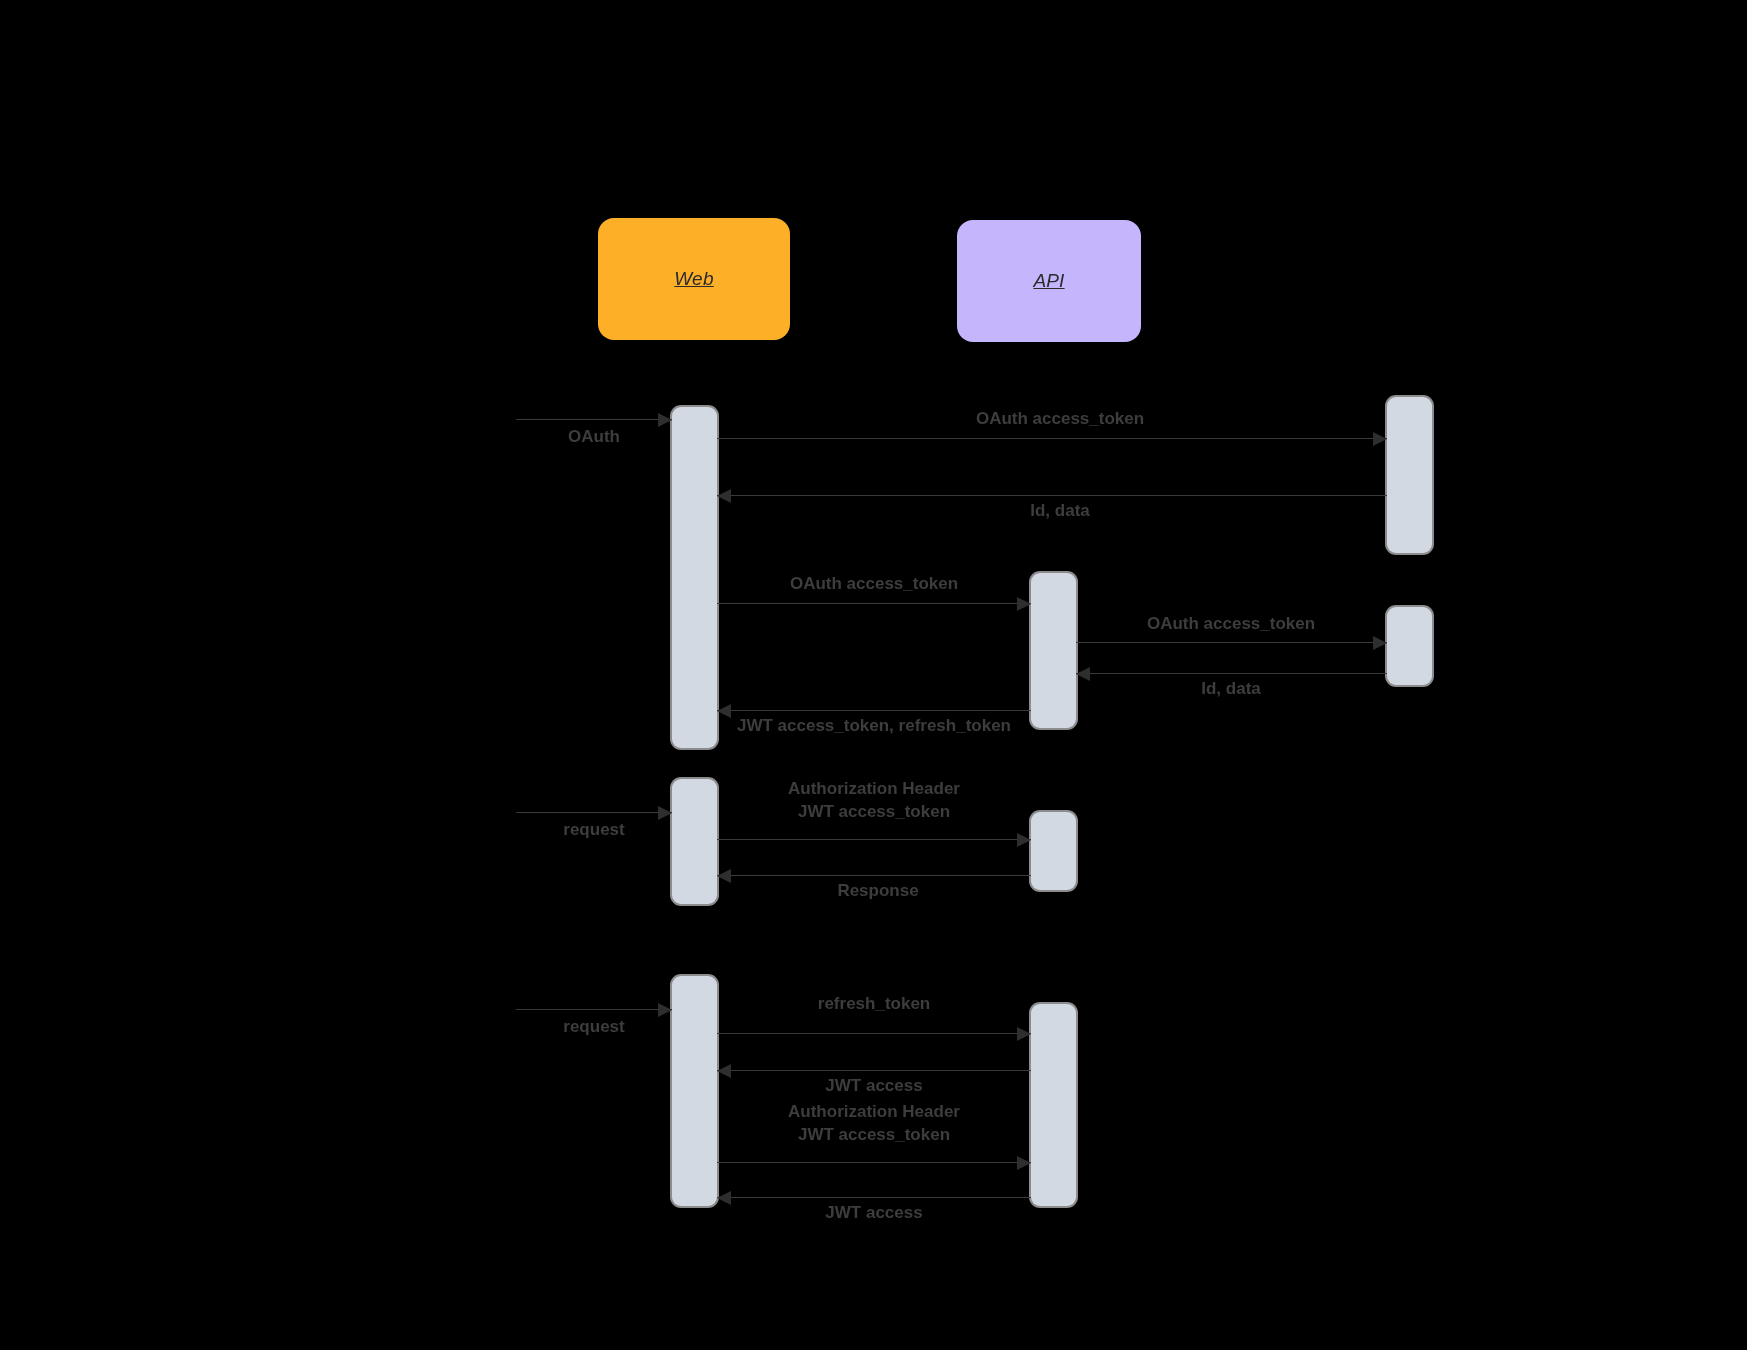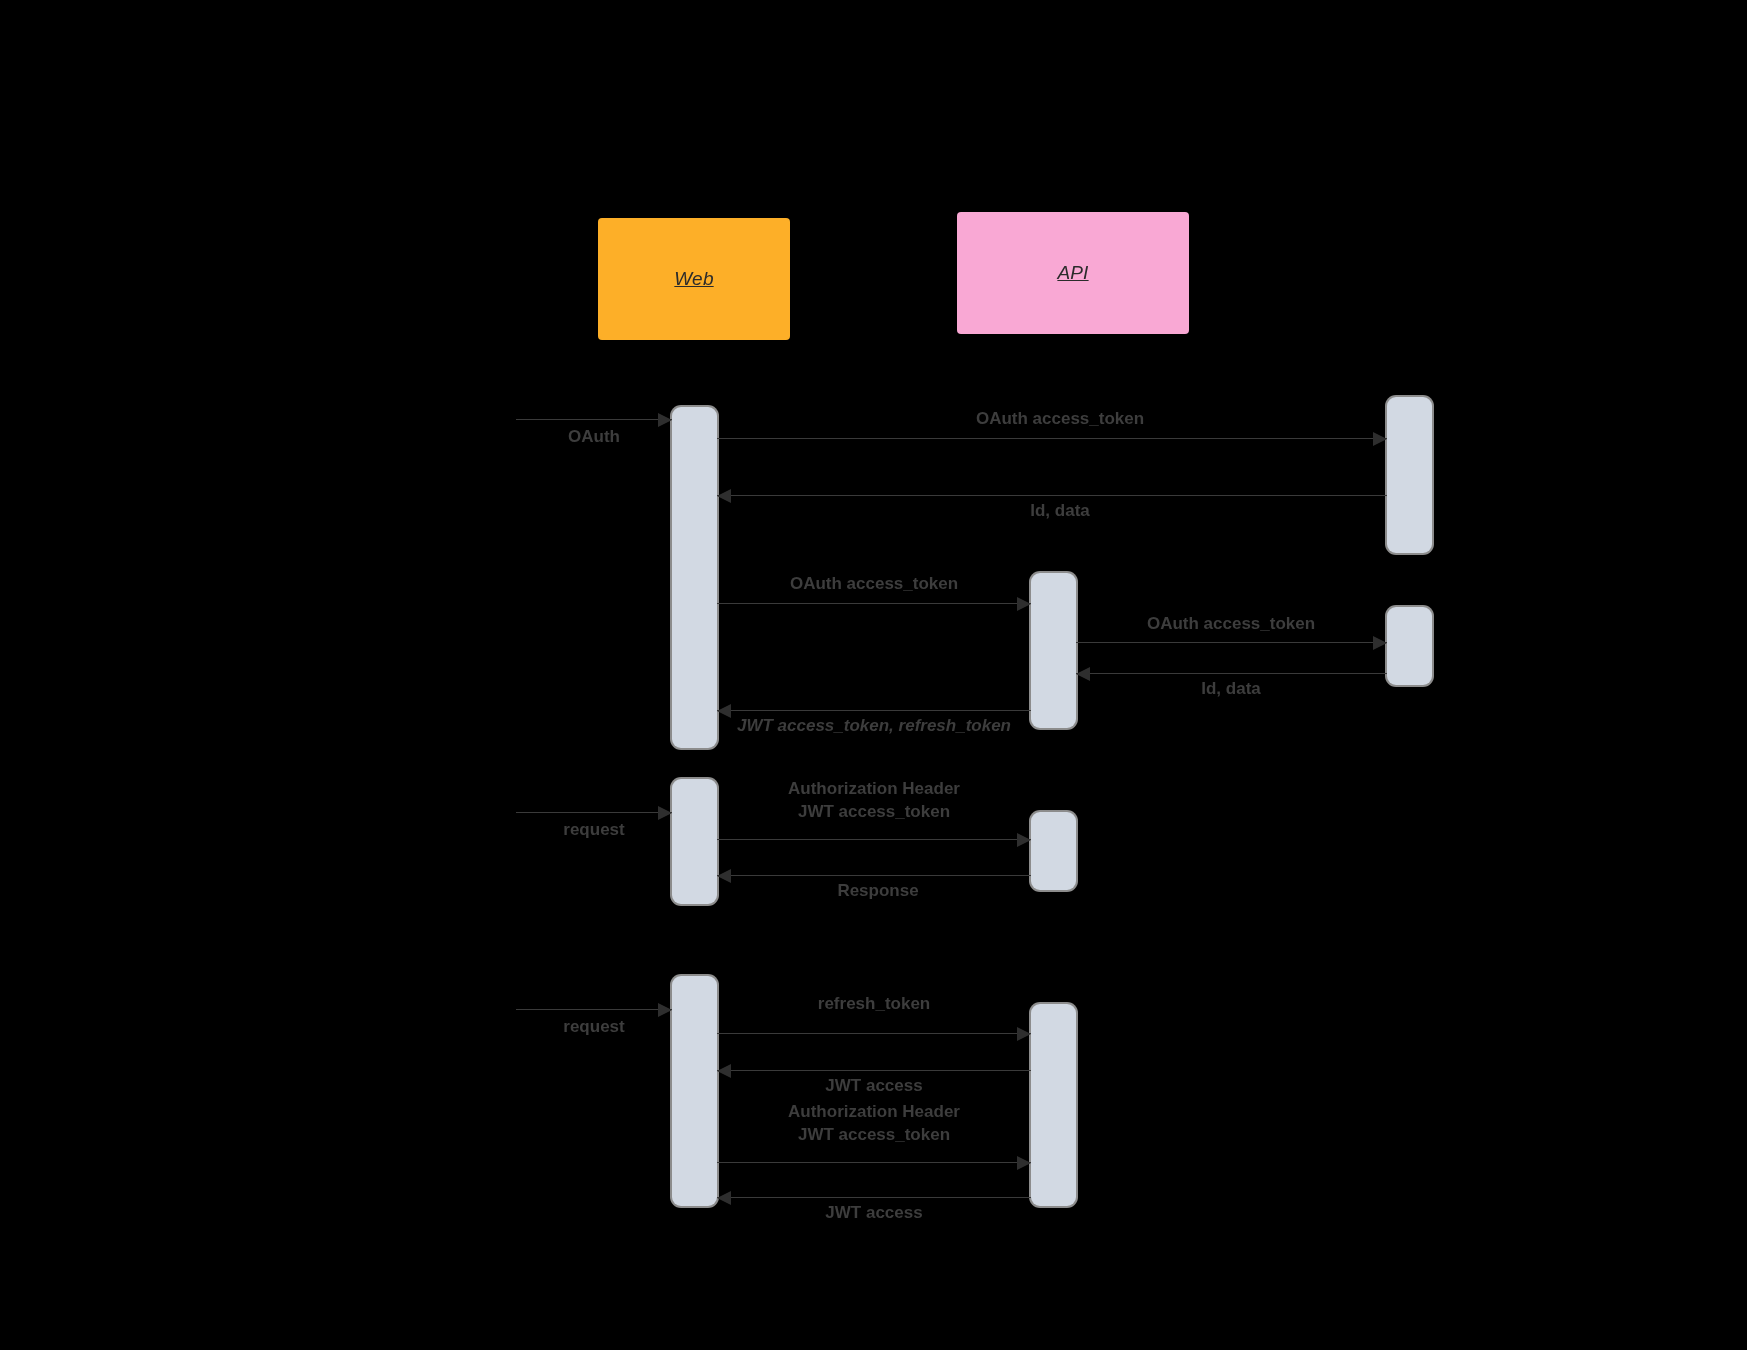--- a/index.html
+++ b/index.html
@@ -13,21 +13,21 @@
   }
   #canvas {
     position: relative;
     width: 1747px;
     height: 1350px;
     background: #000000;
     overflow: hidden;
   }
   .participant {
     position: absolute;
-    border-radius: 4px;
+    border-radius: 16px;
     display: flex;
     align-items: center;
     justify-content: center;
     box-sizing: border-box;
     text-align: center;
   }
   .participant-label {
     font-style: italic;
     font-size: 19px;
     color: #2b2b2b;
@@ -69,21 +69,21 @@
     transform: translateX(-50%);
   }
 </style>
 </head>
 <body>
 
 <div id="canvas" style="background: rgb(0, 0, 0);">
     <div class="participant" style="left: 598px; top: 218px; width: 192px; height: 122px; background: rgb(253, 175, 40);">
       <span class="participant-label">Web</span>
     </div>
-    <div class="participant" style="left: 957px; top: 212px; width: 232px; height: 122px; background: #f9a8d4;">
+    <div class="participant" style="left: 957px; top: 220px; width: 184px; height: 122px; background: #c4b5fd;">
       <span class="participant-label">API</span>
     </div>
     <div class="activation" style="left: 672px; top: 407px; width: 45px; height: 341px;"></div>
     <div class="activation" style="left: 1387px; top: 397px; width: 45px; height: 156px;"></div>
     <div class="activation" style="left: 1031px; top: 573px; width: 45px; height: 155px;"></div>
     <div class="activation" style="left: 1387px; top: 607px; width: 45px; height: 78px;"></div>
     <div class="activation" style="left: 672px; top: 779px; width: 45px; height: 125px;"></div>
     <div class="activation" style="left: 1031px; top: 812px; width: 45px; height: 78px;"></div>
     <div class="activation" style="left: 672px; top: 976px; width: 45px; height: 230px;"></div>
     <div class="activation" style="left: 1031px; top: 1004px; width: 45px; height: 202px;"></div>
@@ -100,21 +100,21 @@
     <div class="arrow-head arrow-right" style="top: 597px; left: 1017px;"></div>
     <div class="msg-label" style="left: 874px; top: 573px;">OAuth access_token</div>
     <div class="msg-line" style="left: 1076px; top: 642px; width: 311px;"></div>
     <div class="arrow-head arrow-right" style="top: 636px; left: 1373px;"></div>
     <div class="msg-label" style="left: 1231px; top: 613px;">OAuth access_token</div>
     <div class="msg-line" style="left: 1076px; top: 673px; width: 311px;"></div>
     <div class="arrow-head arrow-left" style="top: 667px; left: 1076px;"></div>
     <div class="msg-label" style="left: 1231px; top: 678px;">Id, data</div>
     <div class="msg-line" style="left: 717px; top: 710px; width: 314px;"></div>
     <div class="arrow-head arrow-left" style="top: 704px; left: 717px;"></div>
-    <div class="msg-label" style="left: 874px; top: 715px; font-style: italic;">JWT access_token, refresh_token</div>
+    <div class="msg-label" style="left: 874px; top: 715px;">JWT access_token, refresh_token</div>
     <div class="msg-line" style="left: 516px; top: 812px; width: 156px;"></div>
     <div class="arrow-head arrow-right" style="top: 806px; left: 658px;"></div>
     <div class="msg-label" style="left: 594px; top: 819px;">request</div>
     <div class="msg-line" style="left: 717px; top: 839px; width: 314px;"></div>
     <div class="arrow-head arrow-right" style="top: 833px; left: 1017px;"></div>
     <div class="msg-label" style="left: 874px; top: 778px;">Authorization Header
 JWT access_token</div>
     <div class="msg-line" style="left: 717px; top: 875px; width: 314px;"></div>
     <div class="arrow-head arrow-left" style="top: 869px; left: 717px;"></div>
     <div class="msg-label" style="left: 830px; top: 880px; margin-left: 48px;">Response</div>

